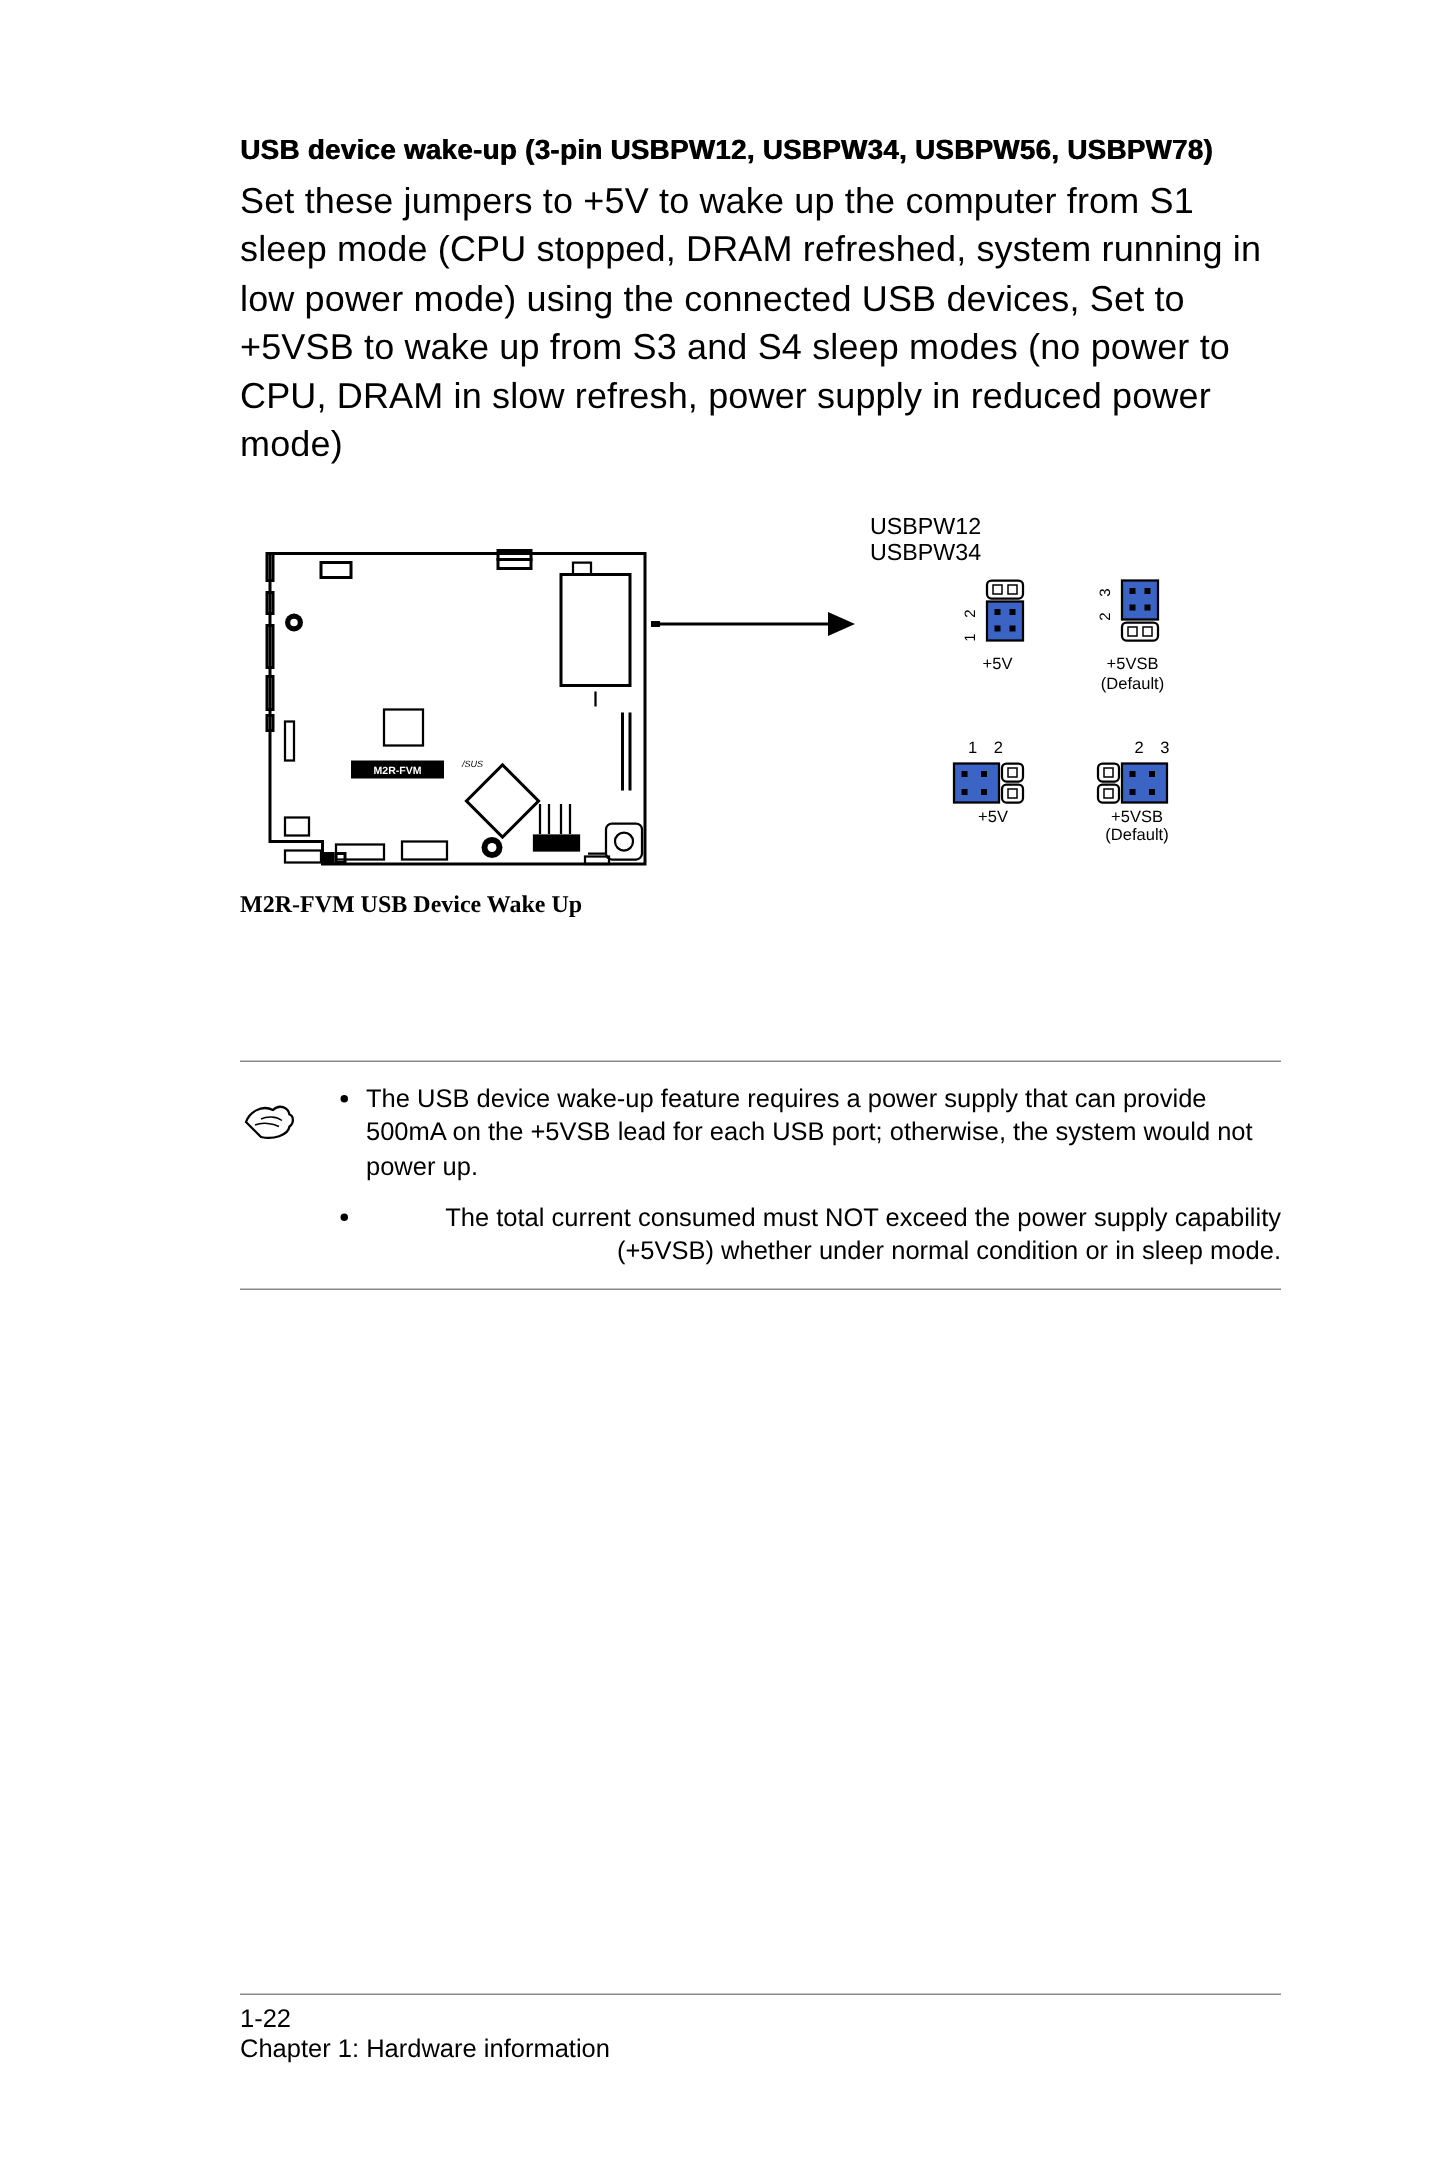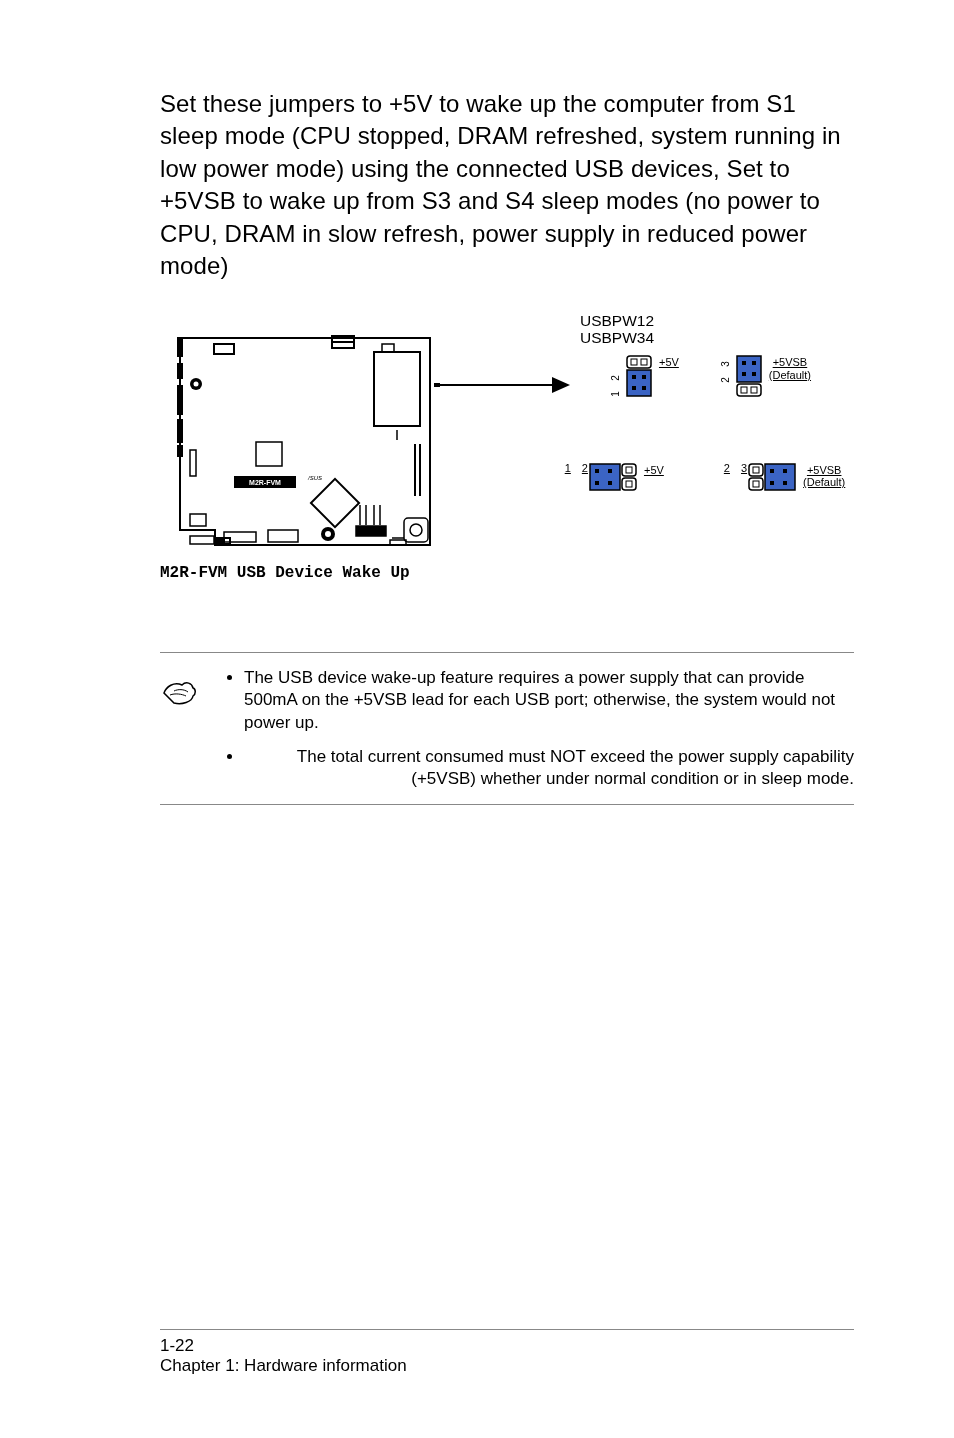--- a/index.html
+++ b/index.html
@@ -42,21 +42,21 @@
   .board-svg {
     position: absolute;
     left: 0;
     top: 18px;
   }
   .board-caption {
     position: absolute;
     left: 0;
     top: 252px;
     font-weight: bold;
-    font-family: Liberation Mono, monospace;
+    font-family: Liberation Serif, serif;
     font-size: 16px;
   }
   .jumper-group {
     position: absolute;
     font-family: Arial, sans-serif;
   }
   .jg-top { left: 400px; top: 0px; width: 300px; }
   .jg-bot { left: 400px; top: 150px; width: 300px; }
   .group-label {
     font-size: 15.5px;
@@ -67,32 +67,31 @@
     margin-left: auto;
     margin-right: auto;
   }
   .group-row {
     display: flex;
     justify-content: center;
     gap: 40px;
   }
   .jump-cell {
     display: flex;
-    flex-direction: row;
-    align-items: flex-start;
+    flex-direction: column;
+    align-items: center;
     font-size: 11px;
-    text-decoration: underline;
   }
   .sublabel { margin-top: 2px; line-height: 1.1; text-align: center; }
   .pin-num-h { display:flex; gap:11px; font-size:11px; margin-bottom:2px;}
   .pin-svg { display:block; }
   .note-block {
     display: flex;
     gap: 26px;
-    margin-top: 20px;
+    margin-top: 44px;
     border-top: 1px solid #888;
     border-bottom: 1px solid #888;
     padding: 14px 0 14px 0;
     align-items: flex-start;
   }
   .note-icon {
     width: 40px;
     flex: 0 0 40px;
     padding-top: 4px;
   }
@@ -116,20 +115,21 @@
     justify-content: space-between;
     font-size: 17px;
     flex-direction: column;
   }
 </style>
 </head>
 <body>
 
 <div class="page">
 
+  <div class="heading">USB device wake-up (3-pin USBPW12, USBPW34, USBPW56, USBPW78)</div>
   <div class="para">Set these jumpers to +5V to wake up the computer from S1 sleep mode (CPU stopped, DRAM refreshed, system running in low power mode) using the connected USB devices, Set to +5VSB to wake up from S3 and S4 sleep modes (no power to CPU, DRAM in slow refresh, power supply in reduced power mode)</div>
 
   <div class="diagram-zone">
 
     <svg class="board-svg" width="290" height="230" viewBox="0 0 290 230">
       <g stroke="#000" stroke-width="2" fill="none">
 
         <path d="M 20 8 L 270 8 L 270 215 L 55 215 L 55 200 L 20 200 Z"></path>
 
         <rect x="18" y="8" width="4" height="18"></rect>

